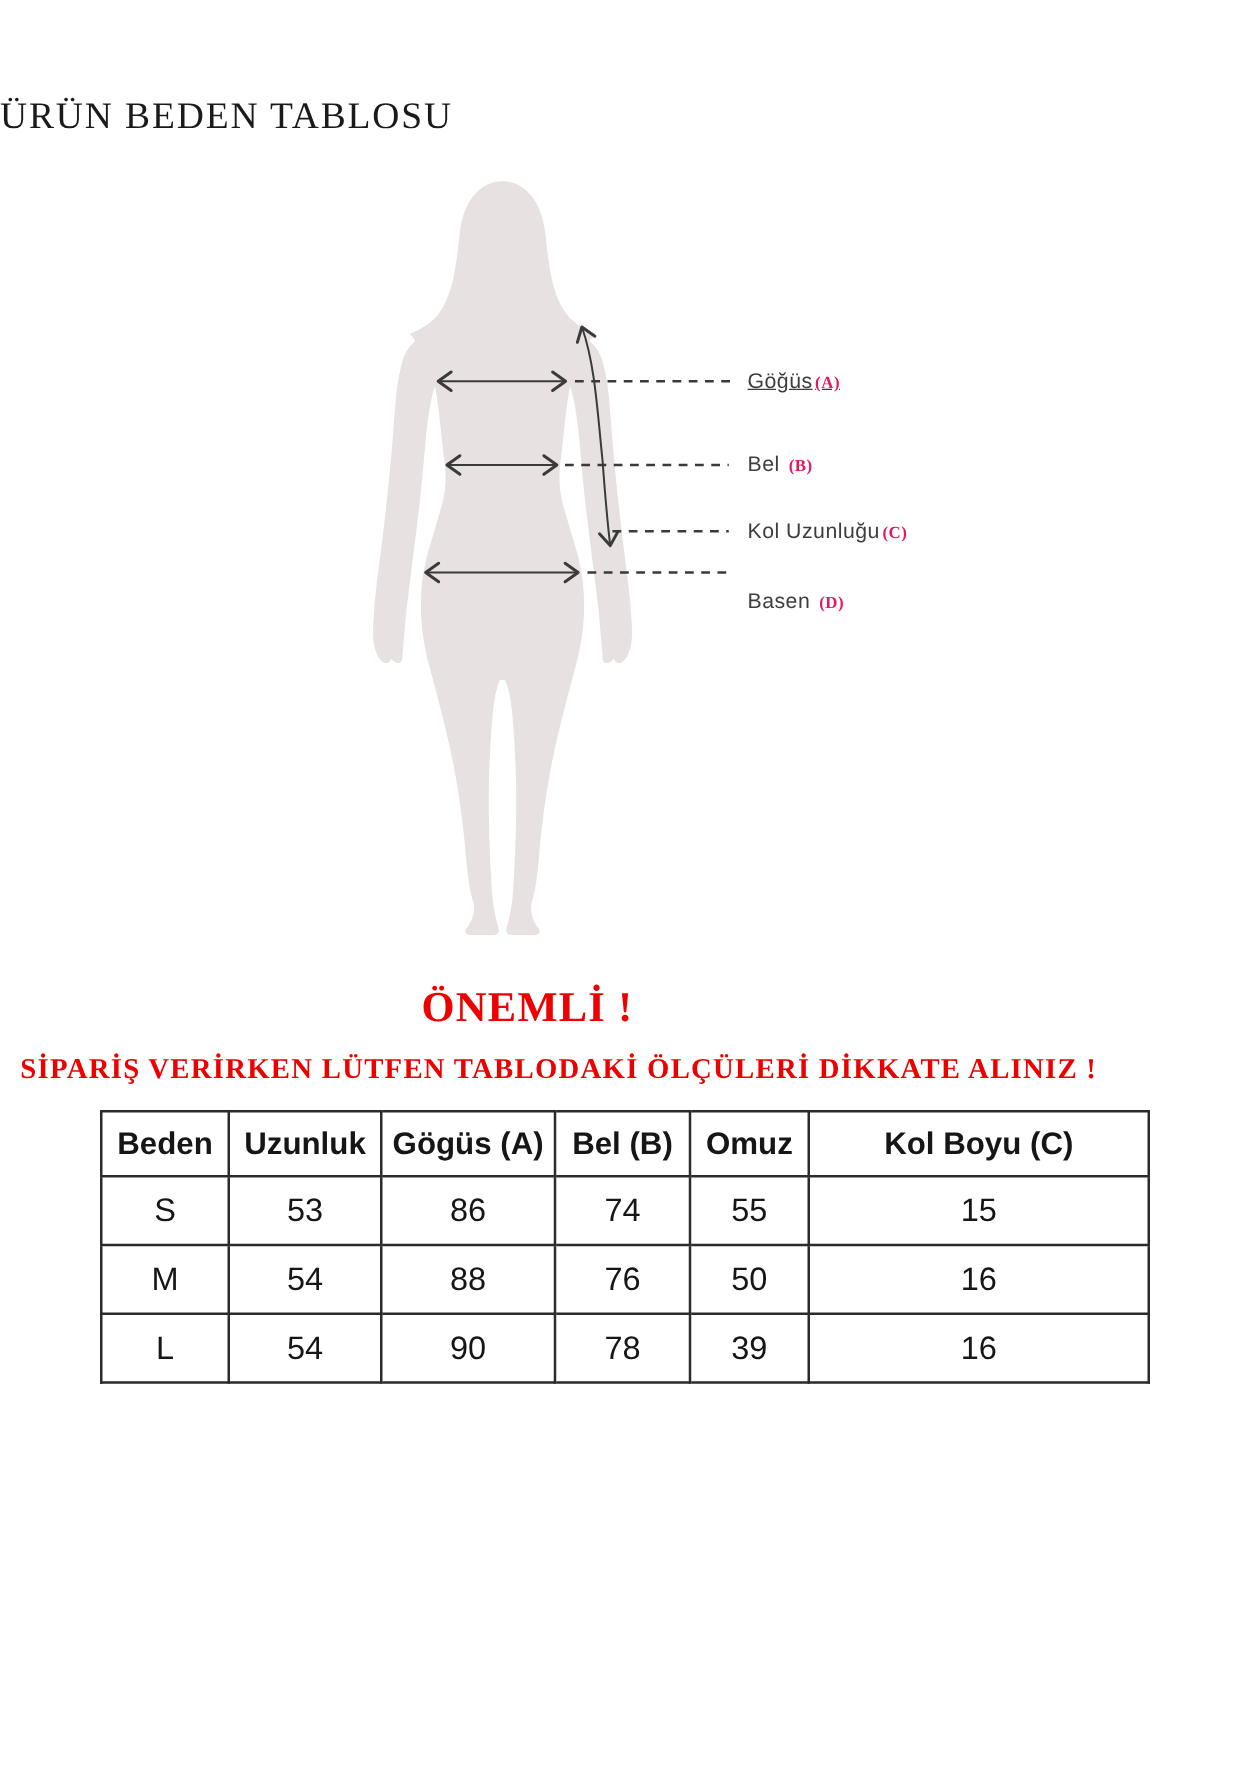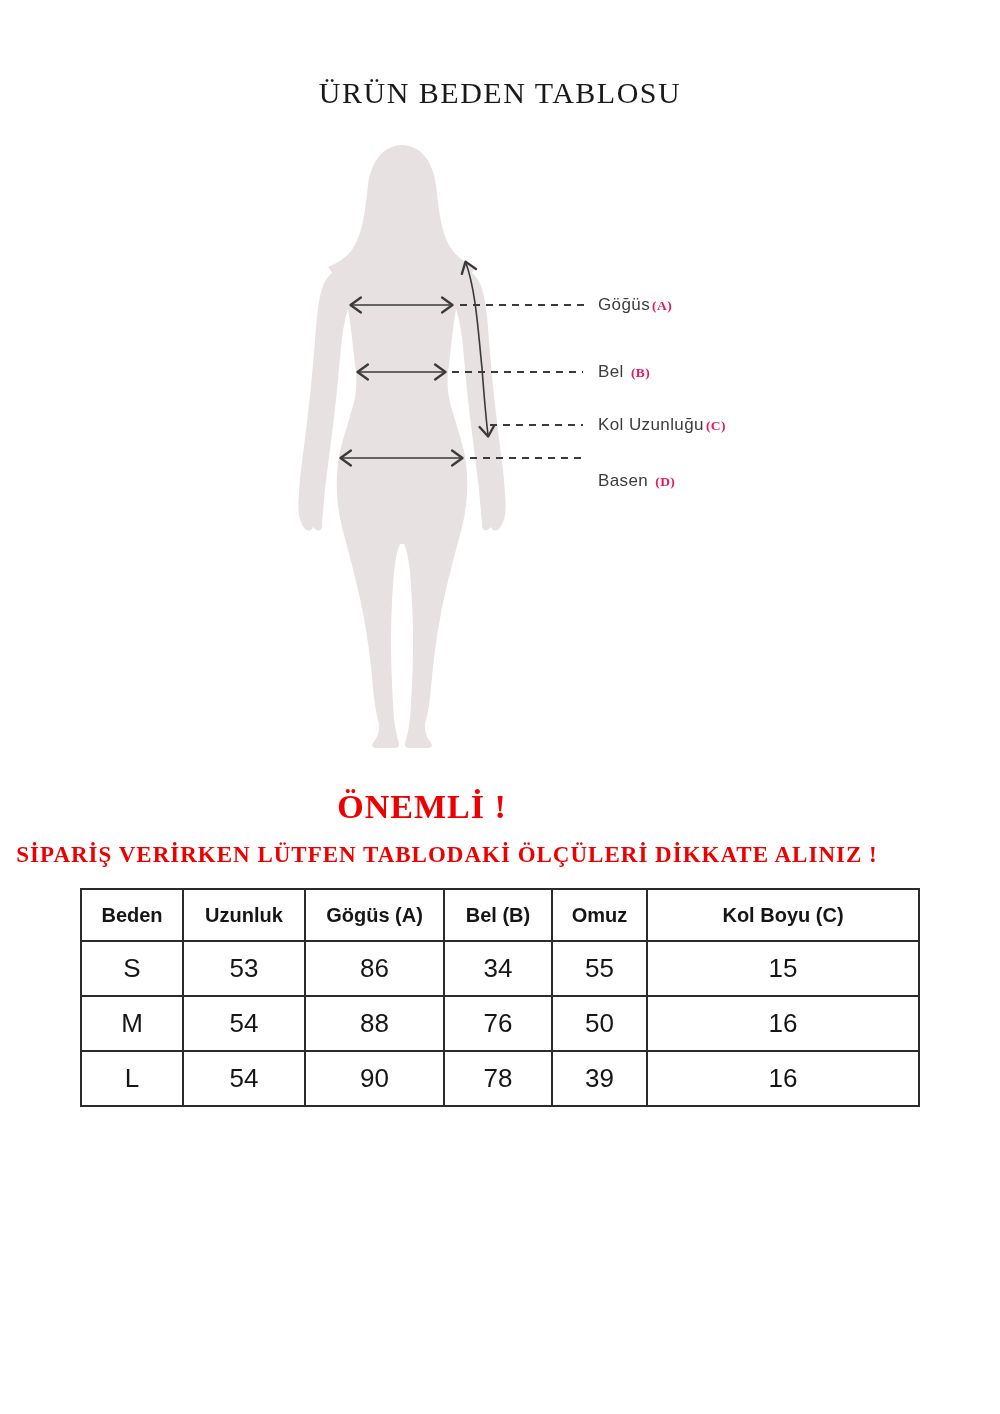--- a/index.html
+++ b/index.html
@@ -9,21 +9,21 @@
     --ink:#3d3d3d;
     --tborder:#2b2b2b;
   }
   *{margin:0;padding:0;box-sizing:border-box;}
   html,body{background:#ffffff;}
   body{
     width:1000px;height:1414px;position:relative;overflow:hidden;
     font-family:"Liberation Sans",sans-serif;
   }
   .page-title{
-    position:absolute;top:76px;left:0;width:1000px;text-align:center;
+    position:absolute;top:76px;left:0;width:1000px;text-align:left;
     font-family:"Liberation Serif",serif;font-size:30px;font-weight:400;
     color:#1a1a1a;letter-spacing:1.5px;
   }
   .diagram-svg{position:absolute;left:0;top:0;}
   .dlabel{
     position:absolute;font-family:"Liberation Sans",sans-serif;
     font-size:17px;color:var(--ink);letter-spacing:0.4px;white-space:nowrap;
     line-height:20px;
   }
   .dlabel .code{
@@ -42,21 +42,21 @@
   }
   table.size-table{
     position:absolute;left:80px;top:888px;width:838px;
     border-collapse:collapse;table-layout:fixed;
     font-family:"Liberation Sans",sans-serif;color:#161616;
   }
   table.size-table th,table.size-table td{
     border:2px solid var(--tborder);text-align:center;vertical-align:middle;
     background:#ffffff;
   }
-  table.size-table th{height:52px;font-size:20px;font-weight:bold;}
+  table.size-table th{height:52px;font-size:25px;font-weight:bold;}
   table.size-table td{height:55px;font-size:26px;font-weight:400;}
 </style>
 </head>
 <body>
 
 <div class="page-title">ÜRÜN BEDEN TABLOSU</div>
 
 <svg class="diagram-svg" width="1000" height="780" viewBox="0 0 1000 780">
   <defs>
     <marker id="ah" viewBox="-9 -7 11 14" refX="-1" refY="0" markerWidth="11" markerHeight="13" orient="auto-start-reverse">
@@ -146,21 +146,21 @@
   </g>
 
   <g stroke="#3a3a3a" stroke-width="1.9" stroke-dasharray="7 6" fill="none">
     <line x1="460" y1="305" x2="585" y2="305"></line>
     <line x1="452" y1="372" x2="583" y2="372"></line>
     <line x1="490" y1="425" x2="583" y2="425"></line>
     <line x1="470" y1="458" x2="585" y2="458"></line>
   </g>
 </svg>
 
-<div class="dlabel" style="left:598px;top:295px;">
+<div class="dlabel" style="left:598px;top:295px;text-decoration:underline;">
   <span>Göğüs</span><span class="code">(A)</span>
 </div>
 <div class="dlabel" style="left:598px;top:362px;">
   <span>Bel</span> <span class="code">(B)</span>
 </div>
 <div class="dlabel" style="left:598px;top:415px;">
   <span>Kol Uzunluğu</span><span class="code">(C)</span>
 </div>
 <div class="dlabel" style="left:598px;top:448px;margin-top:23px;">
   <span>Basen</span> <span class="code">(D)</span>
@@ -186,21 +186,21 @@
       <th>Bel (B)</th>
       <th>Omuz</th>
       <th>Kol Boyu (C)</th>
     </tr>
   </thead>
   <tbody>
     <tr>
       <td>S</td>
       <td>53</td>
       <td>86</td>
-      <td>34</td>
+      <td>74</td>
       <td>55</td>
       <td>15</td>
     </tr>
     <tr>
       <td>M</td>
       <td>54</td>
       <td>88</td>
       <td>76</td>
       <td>50</td>
       <td>16</td>

